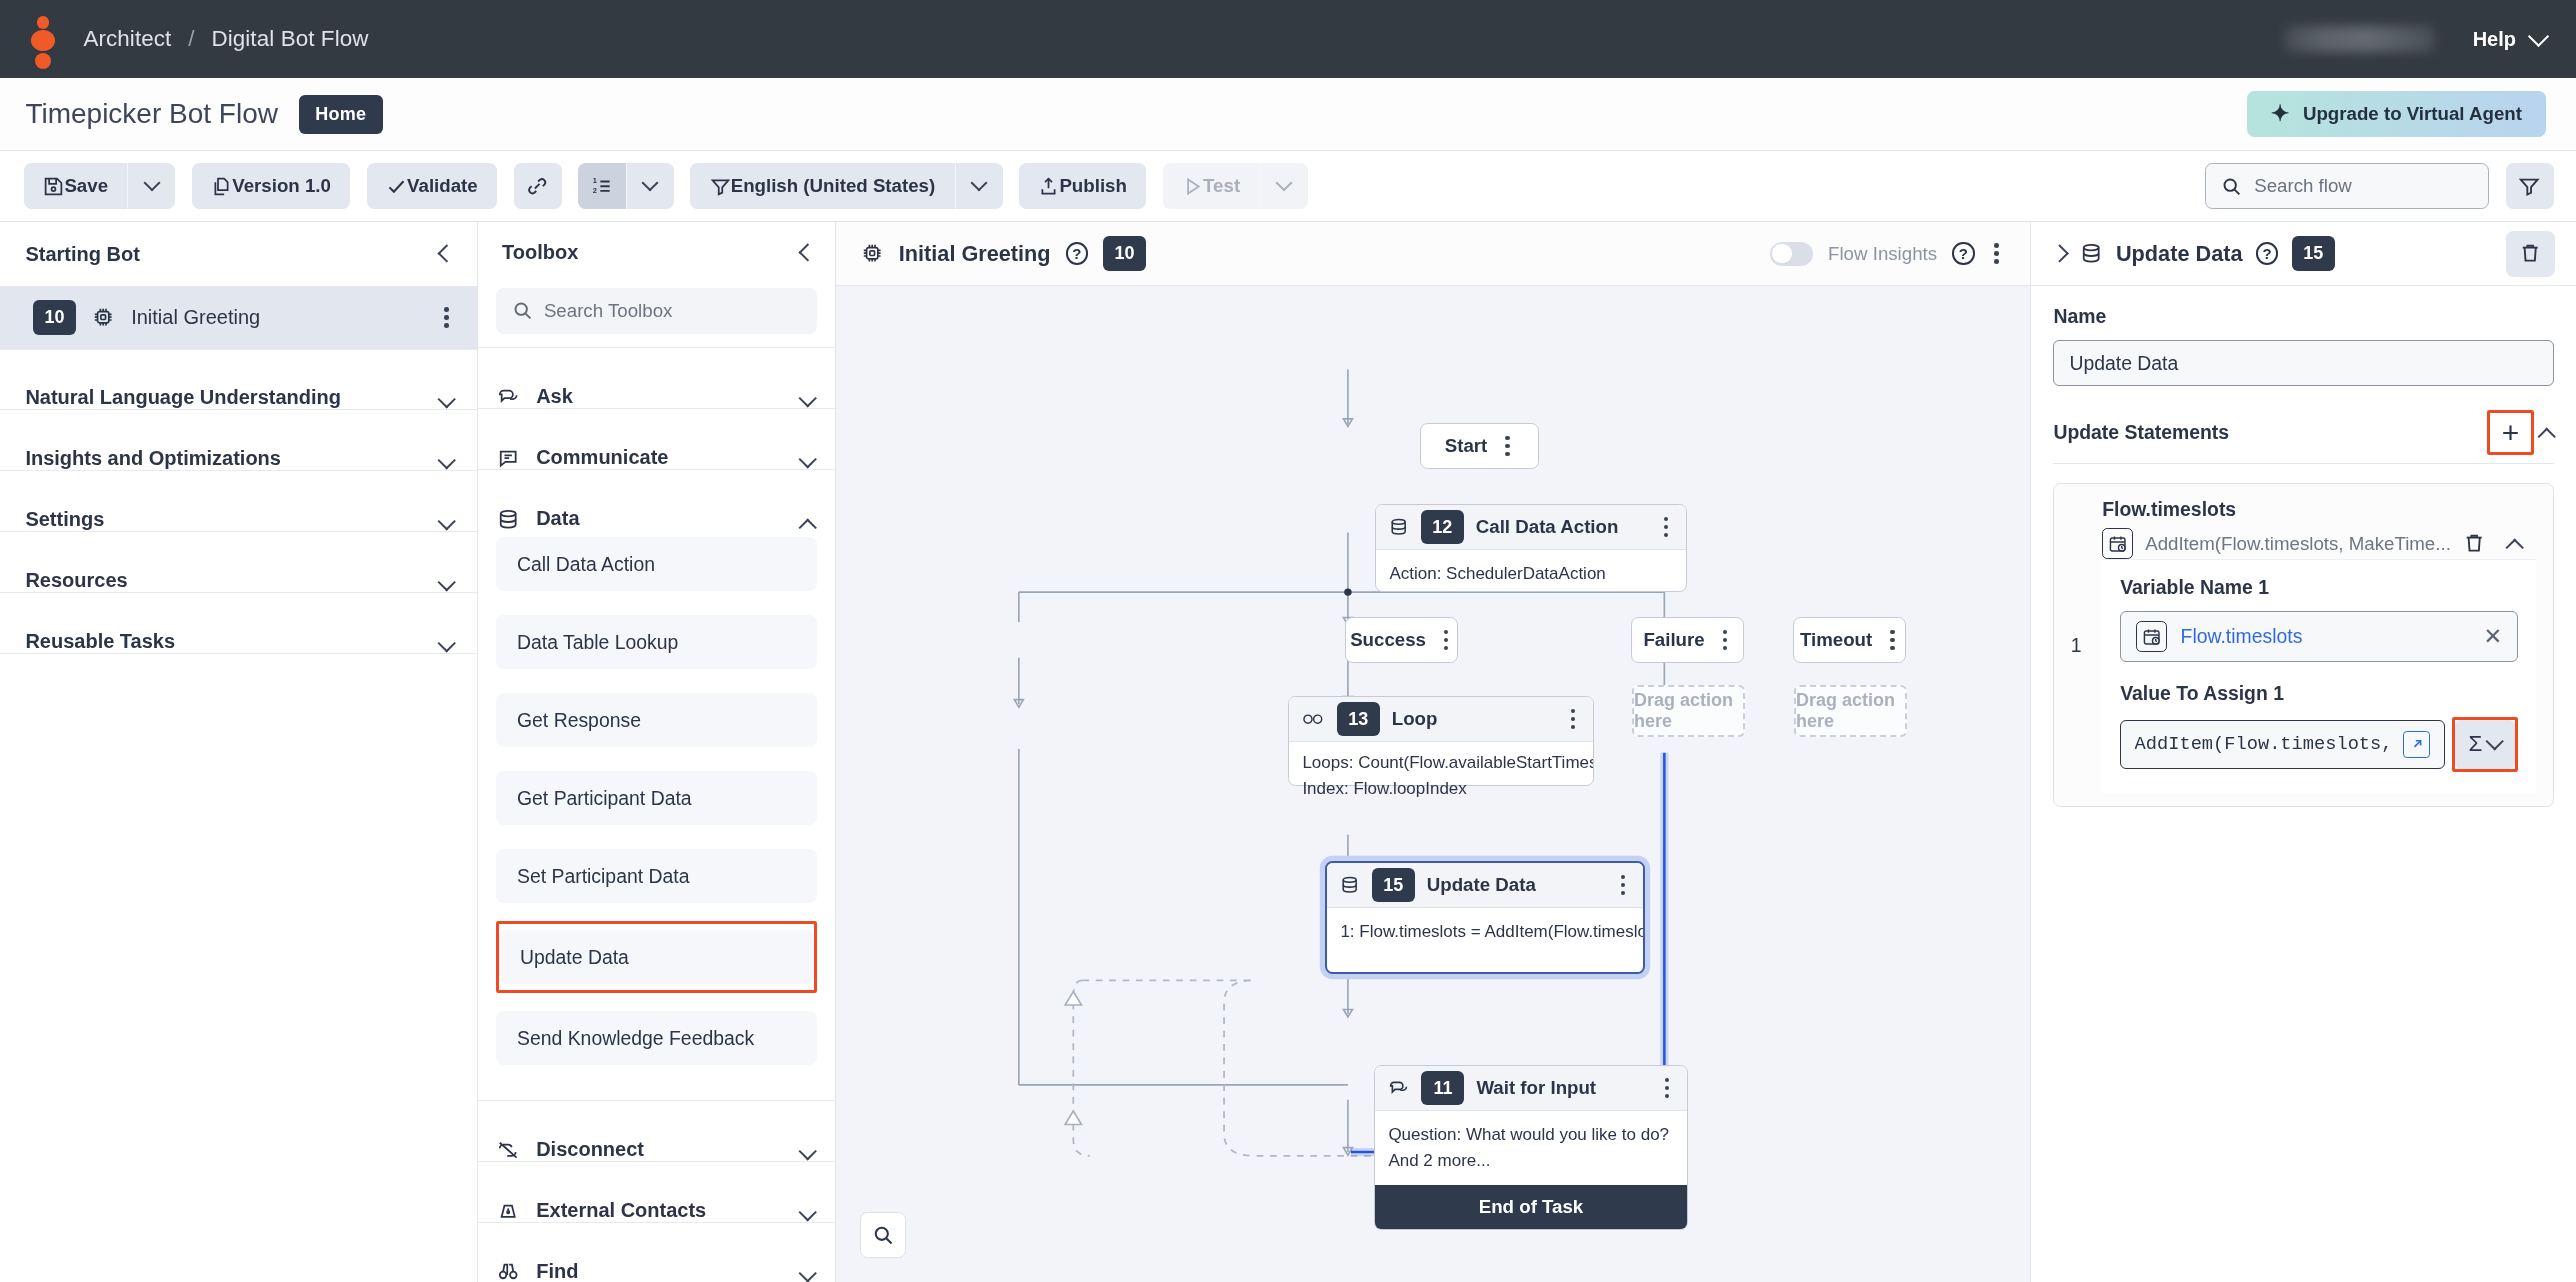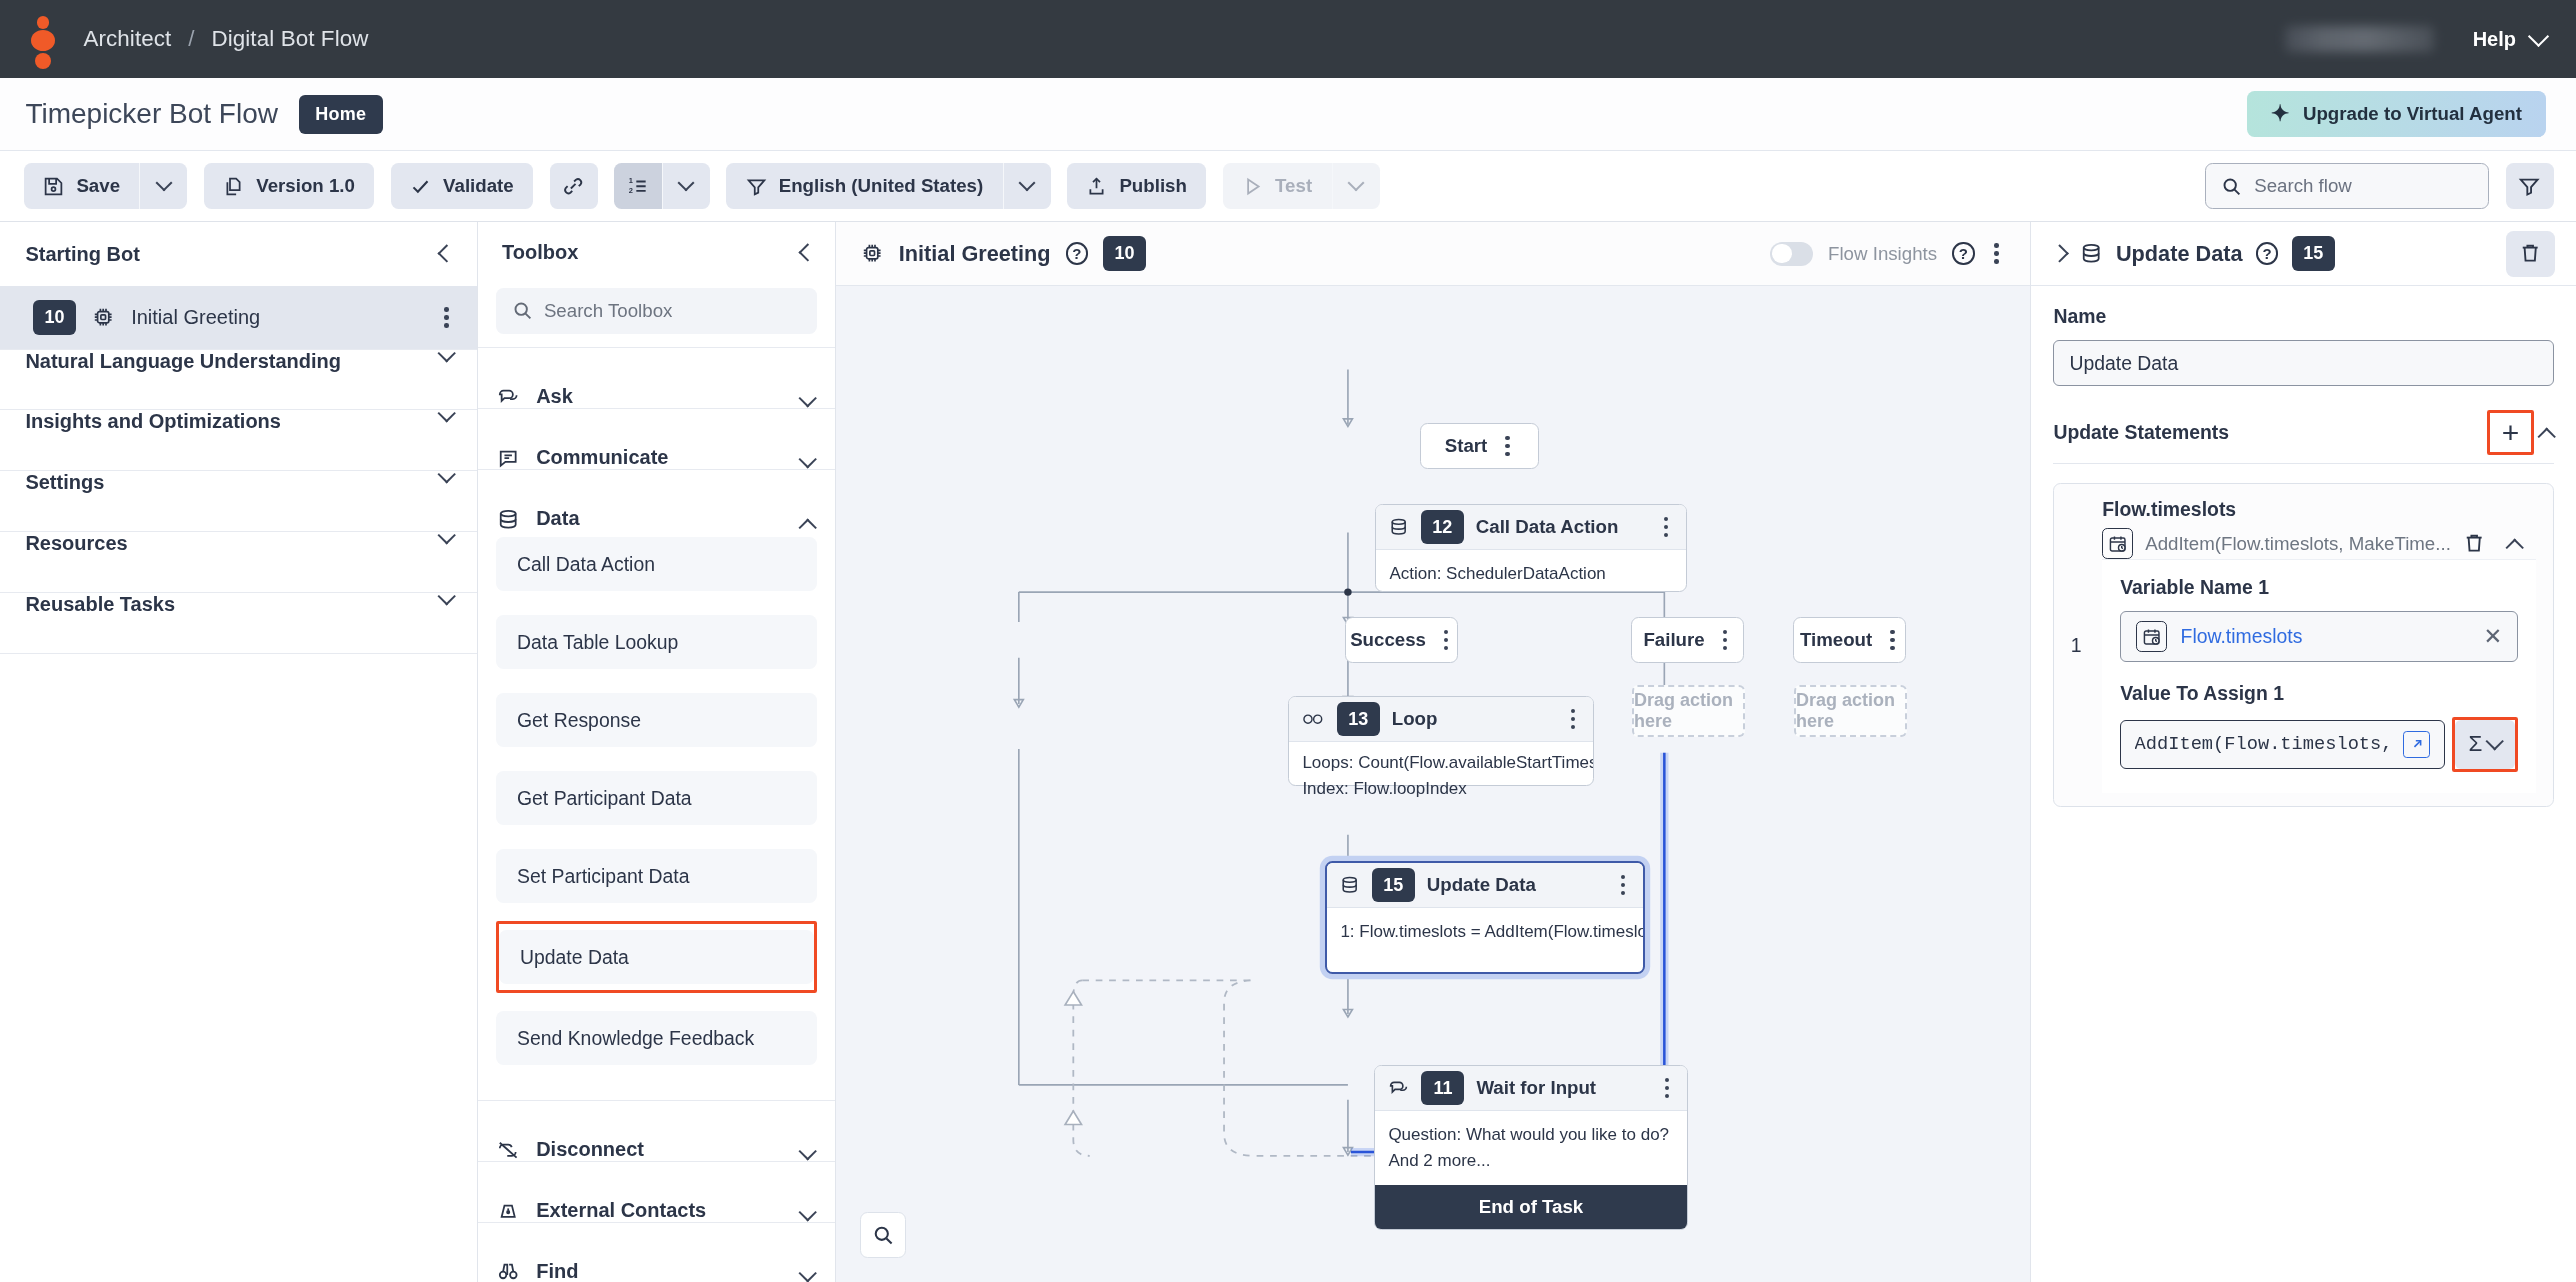--- a/index.html
+++ b/index.html
@@ -62,21 +62,21 @@
   .spark { font-size: 22.4px; line-height: 1; }
 
   
   .toolbar {
     height: 72px; background: #fff;
     border-top: 0.7px solid #e3e7ee; border-bottom: 0.7px solid #dfe3ea;
     display: flex; align-items: center; padding: 0 22.4px 0 24px; gap: 0;
   }
   .tb-group { display: flex; align-items: center; margin-right: 16.4px; }
   .tb-btn {
-    display: flex; align-items: center; gap: 12px;
+    display: flex; align-items: center; 
     background: #e3e7f0; border: none; border-radius: 7.5px;
     height: 46px; padding: 0 19.4px; font-size: 18.7px; font-weight: bold;
     color: #2c3548; font-family: inherit; cursor: pointer; white-space: nowrap;
   }
   .tb-btn.split-l { border-radius: 7.5px 0 0 7.5px; }
   .tb-caret {
     background: #e3e7f0; border: none; border-left: 1.5px solid #f5f7fa;
     border-radius: 0 7.5px 7.5px 0; height: 46px; width: 48px;
     display: flex; align-items: center; justify-content: center; cursor: pointer;
   }
@@ -117,21 +117,21 @@
   }
   .badge-num {
     background: #2f3a4d; color: #fff; font-size: 18px; font-weight: bold;
     border-radius: 6px; padding: 6.7px 10.5px; min-width: 43px; text-align: center;
   }
   .ln-label { font-size: 20px; color: #2c3548; }
   .ln-item-sel .sp { flex: 1 1 auto; }
   .kebab { display: inline-flex; flex-direction: column; gap: 3.7px; cursor: pointer; padding: 4.5px; }
   .kebab i { width: 4.5px; height: 4.5px; border-radius: 50%; background: #3a4356; display: block; }
   .ln-row {
-    height: 61px; display: flex; align-items: flex-start; padding: 0 24px 0 25.4px;
+    height: 61px; display: flex; align-items: flex-end; padding: 0 24px 0 25.4px;
     border-bottom: 0.7px solid #e7eaf0; font-size: 20px; font-weight: bold; color: #2c3548; cursor: pointer;
   }
   .ln-row.first { border-top: 0.7px solid #e7eaf0; }
   .ln-row .sp { flex: 1 1 auto; }
 
   
   .toolbox { width: 358px; background: #fff; border-right: 0.7px solid #e1e5ec; flex: 0 0 auto; overflow: hidden; }
   .tbx-head { height: 61px; display: flex; align-items: center; padding: 0 21px 0 24px; font-size: 20px; font-weight: bold; }
   .tbx-head .sp { flex: 1 1 auto; }
   .tbx-search {

